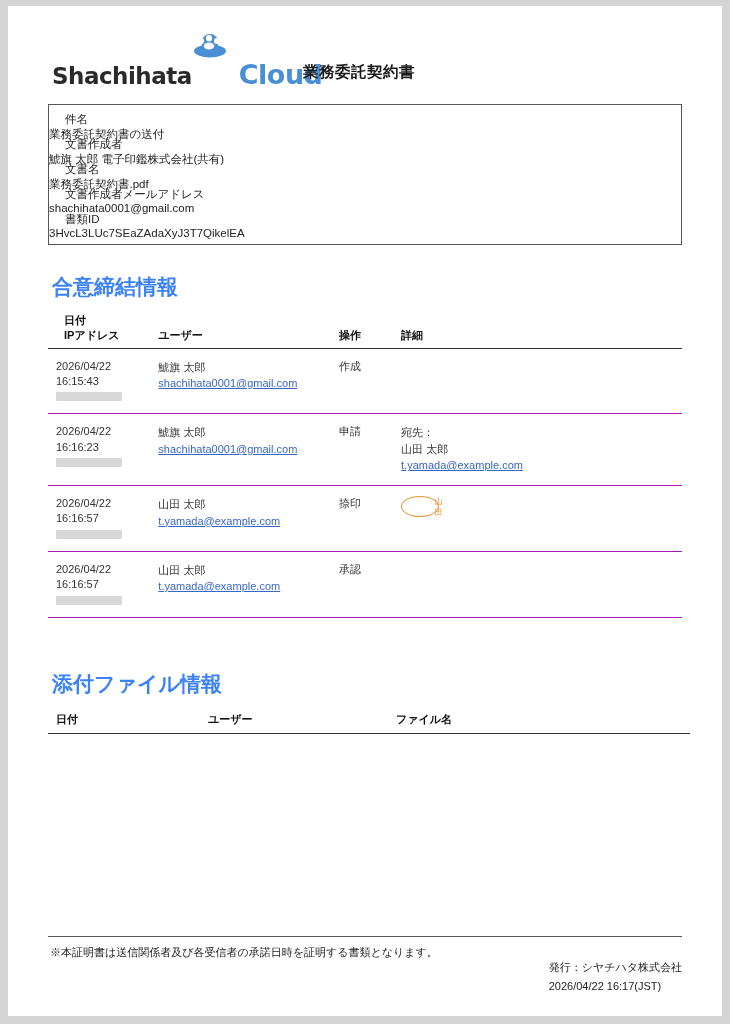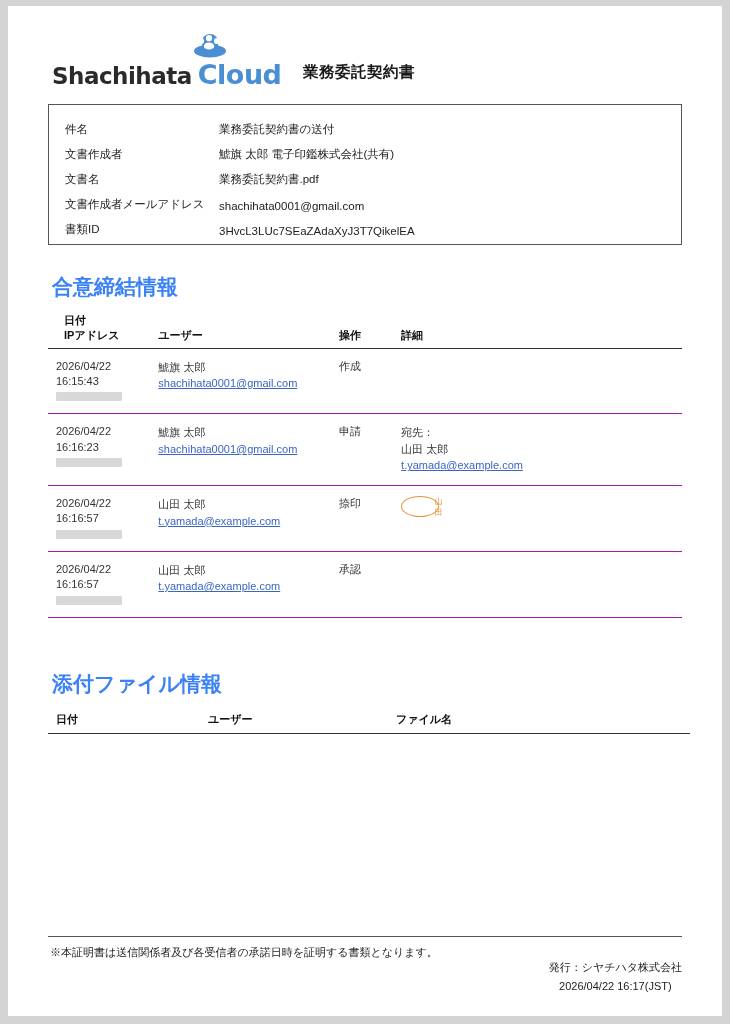--- a/index.html
+++ b/index.html
@@ -35,20 +35,21 @@
     position: relative;
     height: 64px;
   }
   .logo {
     position: absolute;
     left: 4px;
     top: 18px;
     height: 38px;
     display: flex;
     align-items: flex-end;
+    gap: 41px;
   }
   .logo-text {
     font-family: "DejaVu Sans", sans-serif;
     font-weight: bold;
     font-size: 23px;
     letter-spacing: -0.5px;
     color: #2a2a2a;
     line-height: 1;
   }
   .logo-cloudword {
@@ -79,24 +80,25 @@
 
   
   .info-box {
     margin-top: 8px;
     border: 1px solid #555;
     box-sizing: border-box;
     padding: 7px 0 7px 0;
   }
   .info-row {
     display: flex;
-    align-items: flex-end;
+    align-items: flex-start;
     height: 25px;
     font-size: 11.5px;
     color: #222;
+    flex-direction: column;
   }
   .info-label {
     width: 170px;
     padding-left: 16px;
     box-sizing: border-box;
     color: #222;
   }
   .info-value {
     color: #222;
     font-size: 11.5px;
@@ -214,21 +216,21 @@
   .footer-note {
     margin-top: 8px;
     font-size: 11px;
     color: #222;
     padding-left: 2px;
   }
   .footer-right {
     position: absolute;
     right: 0;
     top: 22px;
-    text-align: center;
+    text-align: left;
     font-size: 11px;
     color: #222;
     line-height: 1.7;
   }
 </style>
 </head>
 <body>
 
 <div class="page">
   <div class="inner">

